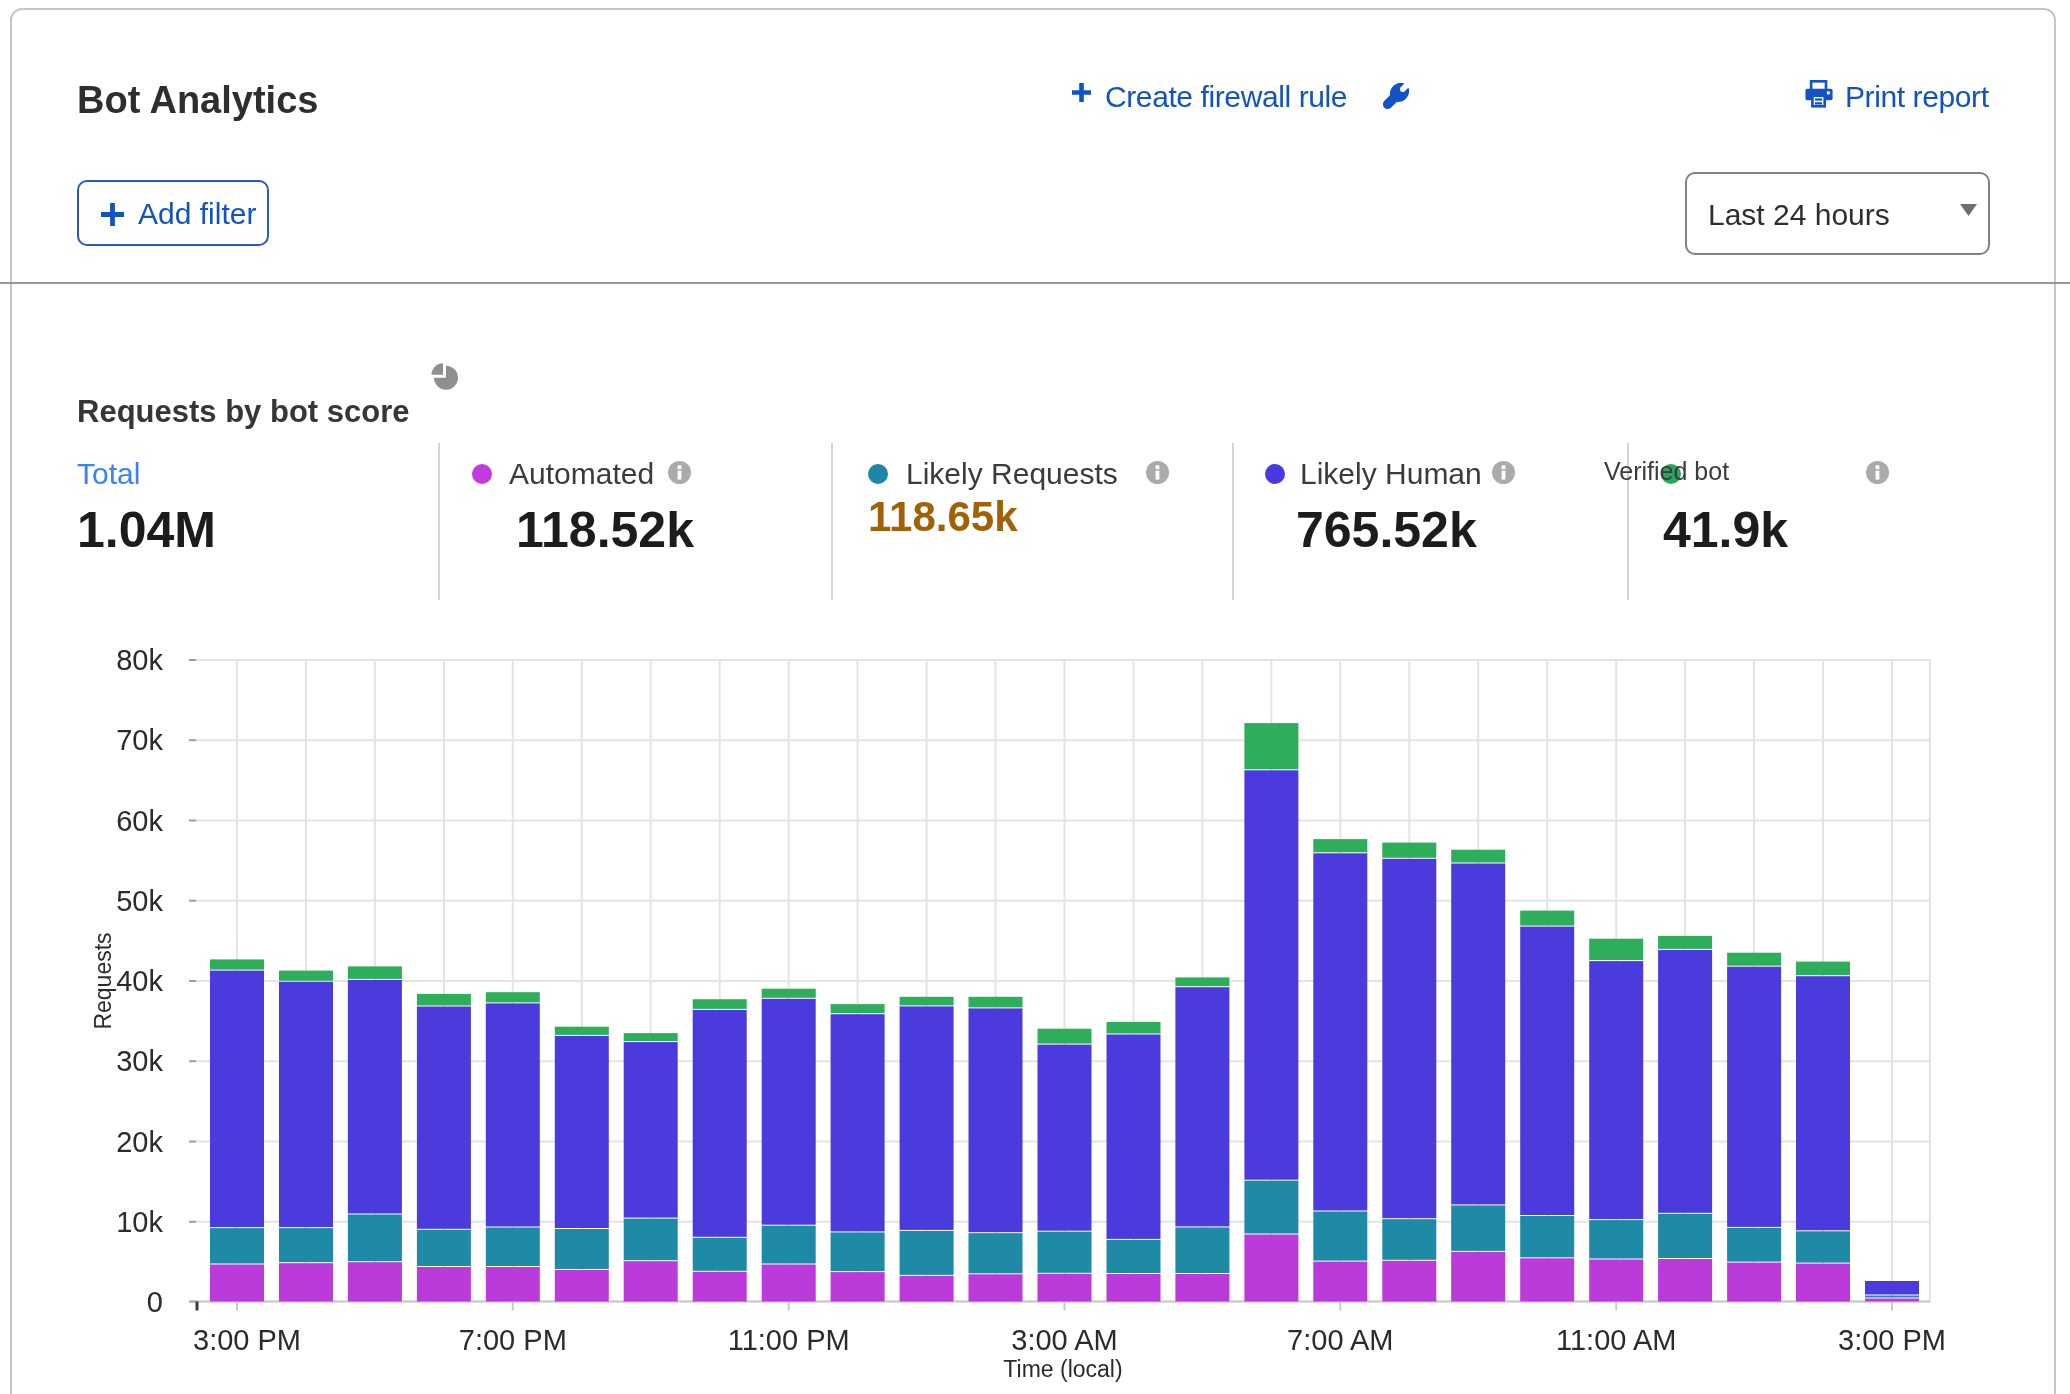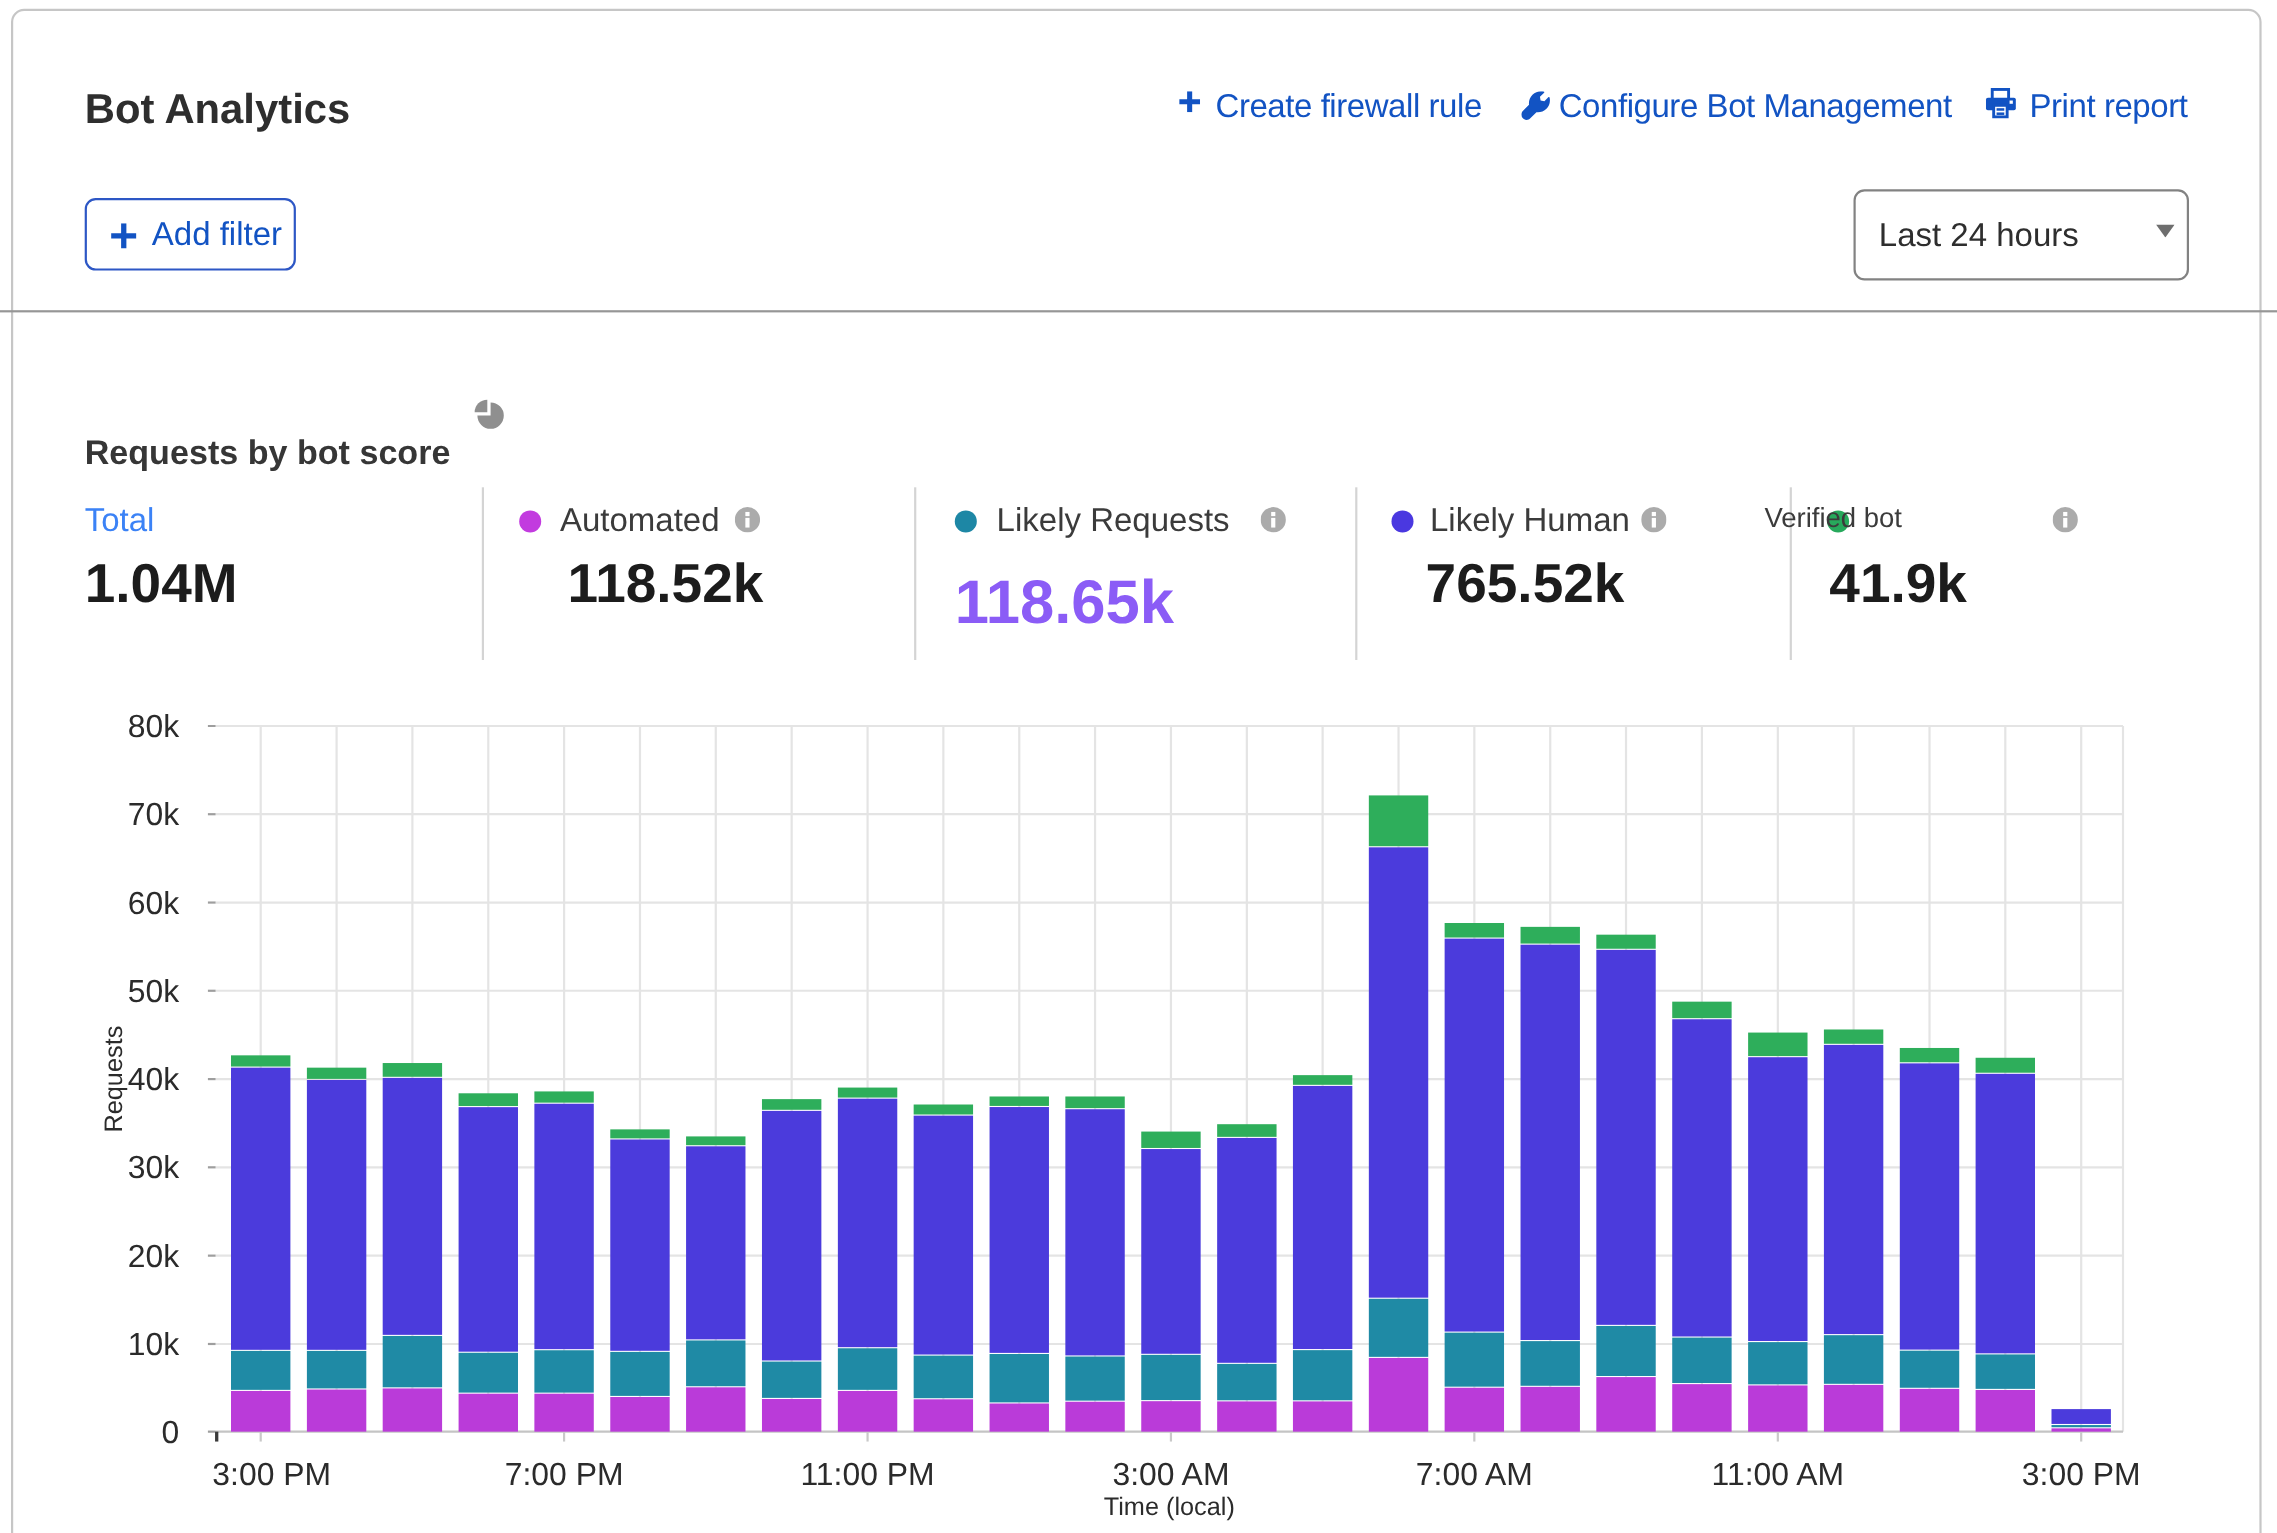--- a/index.html
+++ b/index.html
@@ -17,21 +17,20 @@
 <div class="abs" style="left:77px; top:79px; font-size:38px; font-weight:700; color:#2E2E2E;">Bot Analytics</div>
 
 <div class="abs" style="left:1070px; top:76px; width:960px; height:40px;">
   <svg class="abs" width="19" height="19" viewBox="0 0 19 19" style="left:2px; top:7px;">
       <path d="M7.2 0 h4.6 v7.2 H19 v4.6 H11.8 V19 H7.2 V11.8 H0 V7.2 h7.2 Z" fill="#1253C3"></path>
     </svg>
   <span class="abs link" style="left:35px; top:4px;">Create firewall rule</span>
   <svg class="abs" width="26" height="26" viewBox="0 0 512 512" style="left:313px; top:7px;">
       <path fill="#1253C3" d="M507.7 109.3c-2.2-9.1-13.5-12.3-20.1-5.7l-74.4 74.4-67.9-11.3L334 98.8l74.4-74.4c6.6-6.6 3.4-17.9-5.7-20.1-70.8-17.3-147.3 1.8-202.6 57.1-48.7 48.7-69.5 115.2-62.1 179L27.4 351C10.2 368.2 0 392 0 416c0 53 43 96 96 96 24 0 47.8-10.2 65-27.4l110.6-110.6c63.8 7.4 130.3-13.4 179-62.1 55.3-55.3 74.5-131.8 57.1-202.6z"></path>
     </svg>
-  <span class="abs link" style="left:347px; top:4px;">Configure Bot Management</span>
   <svg class="abs" width="28" height="28" viewBox="0 0 32 32" style="left:735px; top:4px;">
     <rect x="7" y="1.5" width="17" height="12" fill="none" stroke="#1253C3" stroke-width="3"></rect>
     <rect x="0.5" y="10" width="31" height="13" rx="2" fill="#1253C3"></rect>
     <rect x="25" y="13" width="3.4" height="3.4" fill="#fff"></rect>
     <rect x="8.5" y="18" width="14" height="12" fill="#fff" stroke="#1253C3" stroke-width="3"></rect>
     <rect x="11.5" y="21" width="8" height="2.6" fill="#1253C3"></rect>
     <rect x="11.5" y="25.4" width="8" height="2.6" fill="#1253C3"></rect>
   </svg>
   <span class="abs link" style="left:775px; top:4px;">Print report</span>
 </div>
@@ -75,21 +74,21 @@
   </svg>
 <div class="abs" style="left:472px; top:501px; font-size:50px; font-weight:700; color:#1C1C1C;margin-left:44px;">118.52k</div>
 
 <div class="abs" style="left:868px; top:464px; width:20px; height:20px; border-radius:50%; background:#1D87A5;"></div>
 <div class="abs" style="left:906px; top:457px; font-size:30px; color:#3B3B3B;">Likely Requests</div>
 <svg class="abs" width="23" height="23" viewBox="0 0 23 23" style="left:1146px; top:461px;">
     <circle cx="11.5" cy="11.5" r="11.5" fill="#ABABAB"></circle>
     <rect x="9.6" y="4.4" width="3.8" height="3.8" fill="#fff"></rect>
     <rect x="9.6" y="9.8" width="3.8" height="8.8" fill="#fff"></rect>
   </svg>
-<div class="abs" style="left:868px; top:514px; font-size:56px; font-weight:700; color:#8b5cf6;">118.65k</div>
+<div class="abs" style="left:868px; top:493px; font-size:42px; font-weight:700; color:#a16207;">118.65k</div>
 
 <div class="abs" style="left:1265px; top:464px; width:20px; height:20px; border-radius:50%; background:#4A38E0;"></div>
 <div class="abs" style="left:1300px; top:457px; font-size:30px; color:#3B3B3B;">Likely Human</div>
 <svg class="abs" width="23" height="23" viewBox="0 0 23 23" style="left:1492px; top:461px;">
     <circle cx="11.5" cy="11.5" r="11.5" fill="#ABABAB"></circle>
     <rect x="9.6" y="4.4" width="3.8" height="3.8" fill="#fff"></rect>
     <rect x="9.6" y="9.8" width="3.8" height="8.8" fill="#fff"></rect>
   </svg>
 <div class="abs" style="left:1263px; top:501px; font-size:50px; font-weight:700; color:#1C1C1C;margin-left:33px;">765.52k</div>
 

